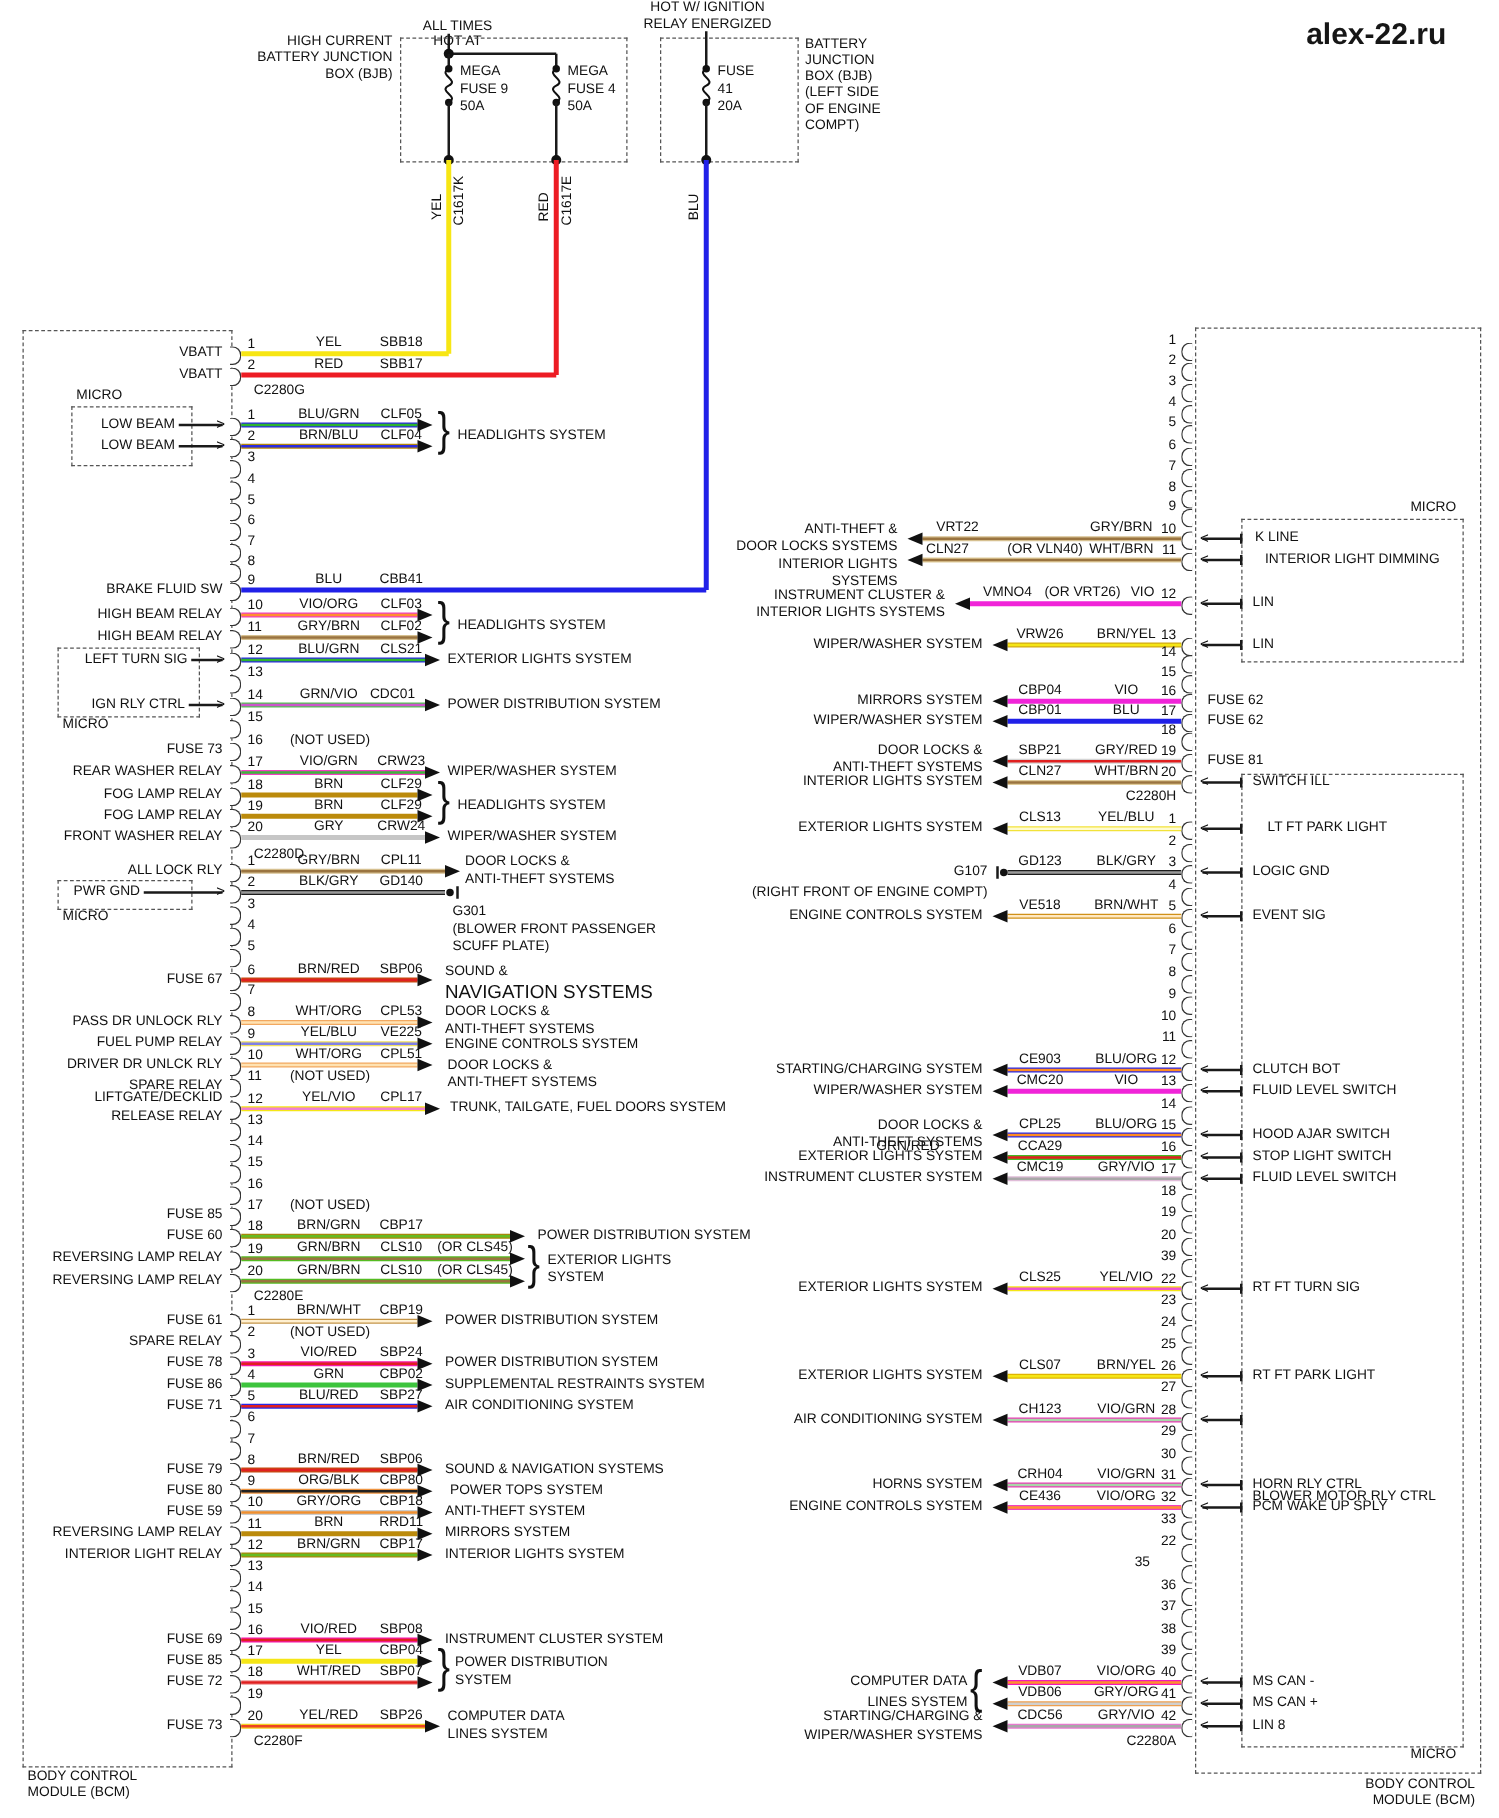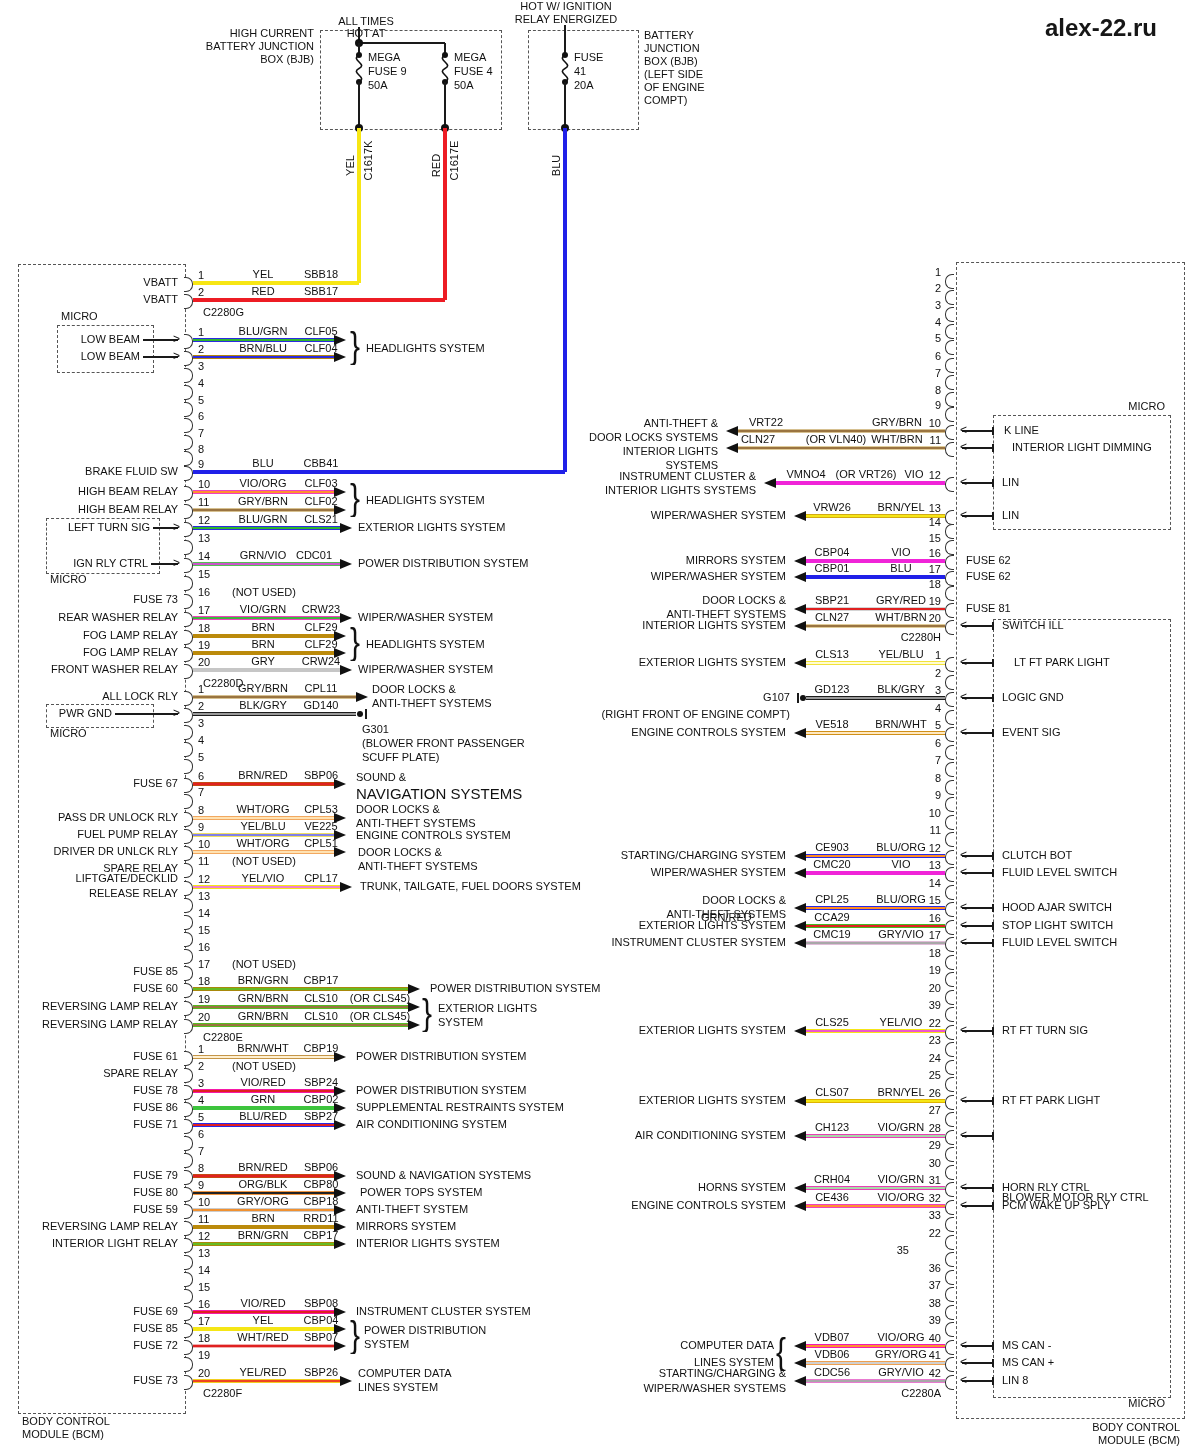--- a/index.html
+++ b/index.html
@@ -631,21 +631,21 @@
     <div class="ln" style="left: 806px; top: 1204.3px; width: 139px; height: 3.4px; background: rgb(240, 64, 192);"></div>
     <div class="ln" style="left: 806px; top: 1205.35px; width: 139px; height: 1.3px; background: rgb(255, 144, 48);"></div>
     <div class="" style="position: absolute; width: 0px; height: 0px; border-top: 5px solid transparent; border-bottom: 5px solid transparent; top: 1201px; border-right: 12px solid rgb(17, 17, 17); left: 794px;"></div>
     <div class="t" style="top: 1191.95px; font-size: 11px; left: 632px; width: 400px; text-align: center;">CE436</div>
     <div class="t" style="top: 1191.95px; font-size: 11px; left: 701px; width: 400px; text-align: center;">VIO/ORG</div>
     <div class="arc arcR" style="left: 945px; top: 1216.5px;"></div>
     <div class="t" style="top: 1209.95px; font-size: 11px; left: 541px; width: 400px; text-align: right;">33</div>
     <div class="arc arcR" style="left: 945px; top: 1234.5px;"></div>
     <div class="t" style="top: 1227.95px; font-size: 11px; left: 541px; width: 400px; text-align: right;">22</div>
     <div class="arc arcR" style="left: 945px; top: 1251.5px;"></div>
-    <div class="t" style="top: 1244.95px; font-size: 11px; left: 509px; width: 400px; text-align: right;">35</div>
+    <div class="t" style="top: 1244.95px; font-size: 11px; left: 520px; width: 400px; text-align: right;">35</div>
     <div class="arc arcR" style="left: 945px; top: 1269.5px;"></div>
     <div class="t" style="top: 1262.95px; font-size: 11px; left: 541px; width: 400px; text-align: right;">36</div>
     <div class="arc arcR" style="left: 945px; top: 1286.5px;"></div>
     <div class="t" style="top: 1279.95px; font-size: 11px; left: 541px; width: 400px; text-align: right;">37</div>
     <div class="arc arcR" style="left: 945px; top: 1304.5px;"></div>
     <div class="t" style="top: 1297.95px; font-size: 11px; left: 541px; width: 400px; text-align: right;">38</div>
     <div class="arc arcR" style="left: 945px; top: 1321.5px;"></div>
     <div class="t" style="top: 1314.95px; font-size: 11px; left: 541px; width: 400px; text-align: right;">39</div>
     <div class="arc arcR" style="left: 945px; top: 1339.5px;"></div>
     <div class="t" style="top: 1332.95px; font-size: 11px; left: 541px; width: 400px; text-align: right;">40</div>

